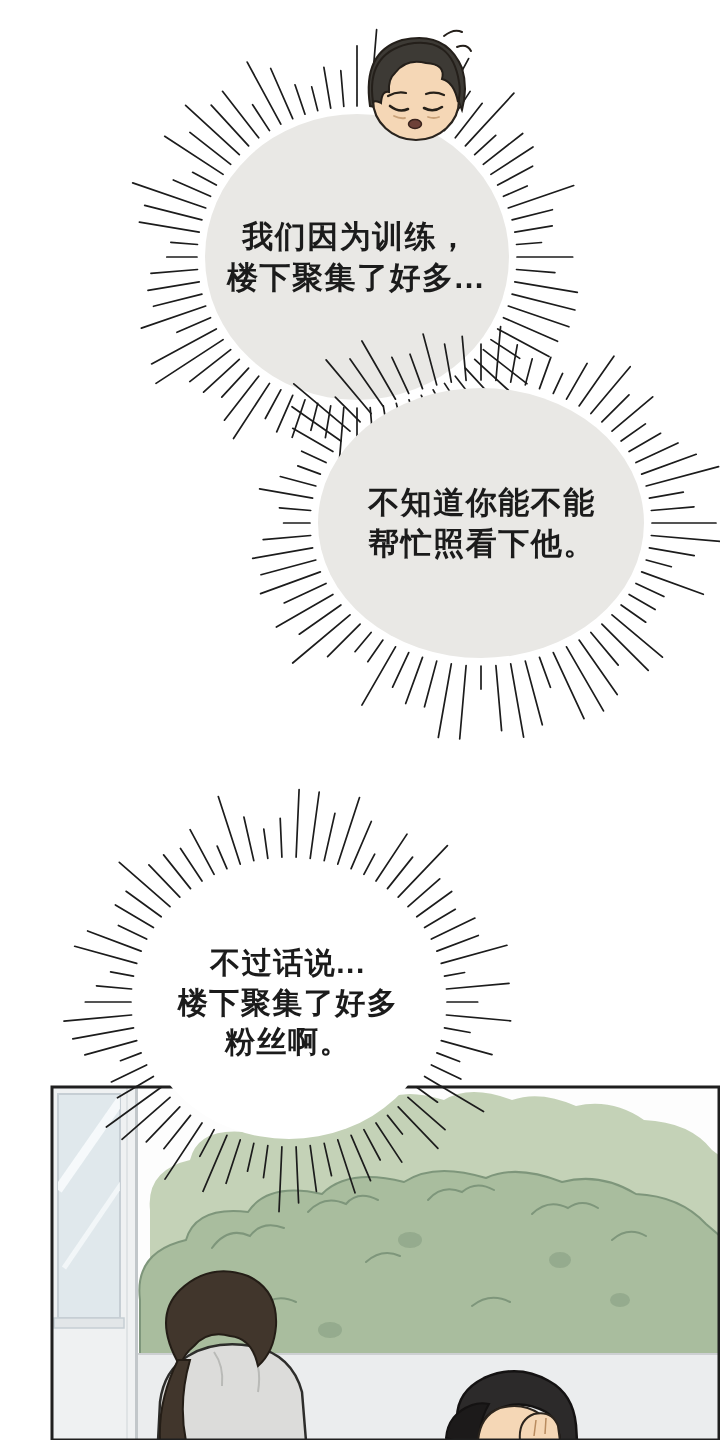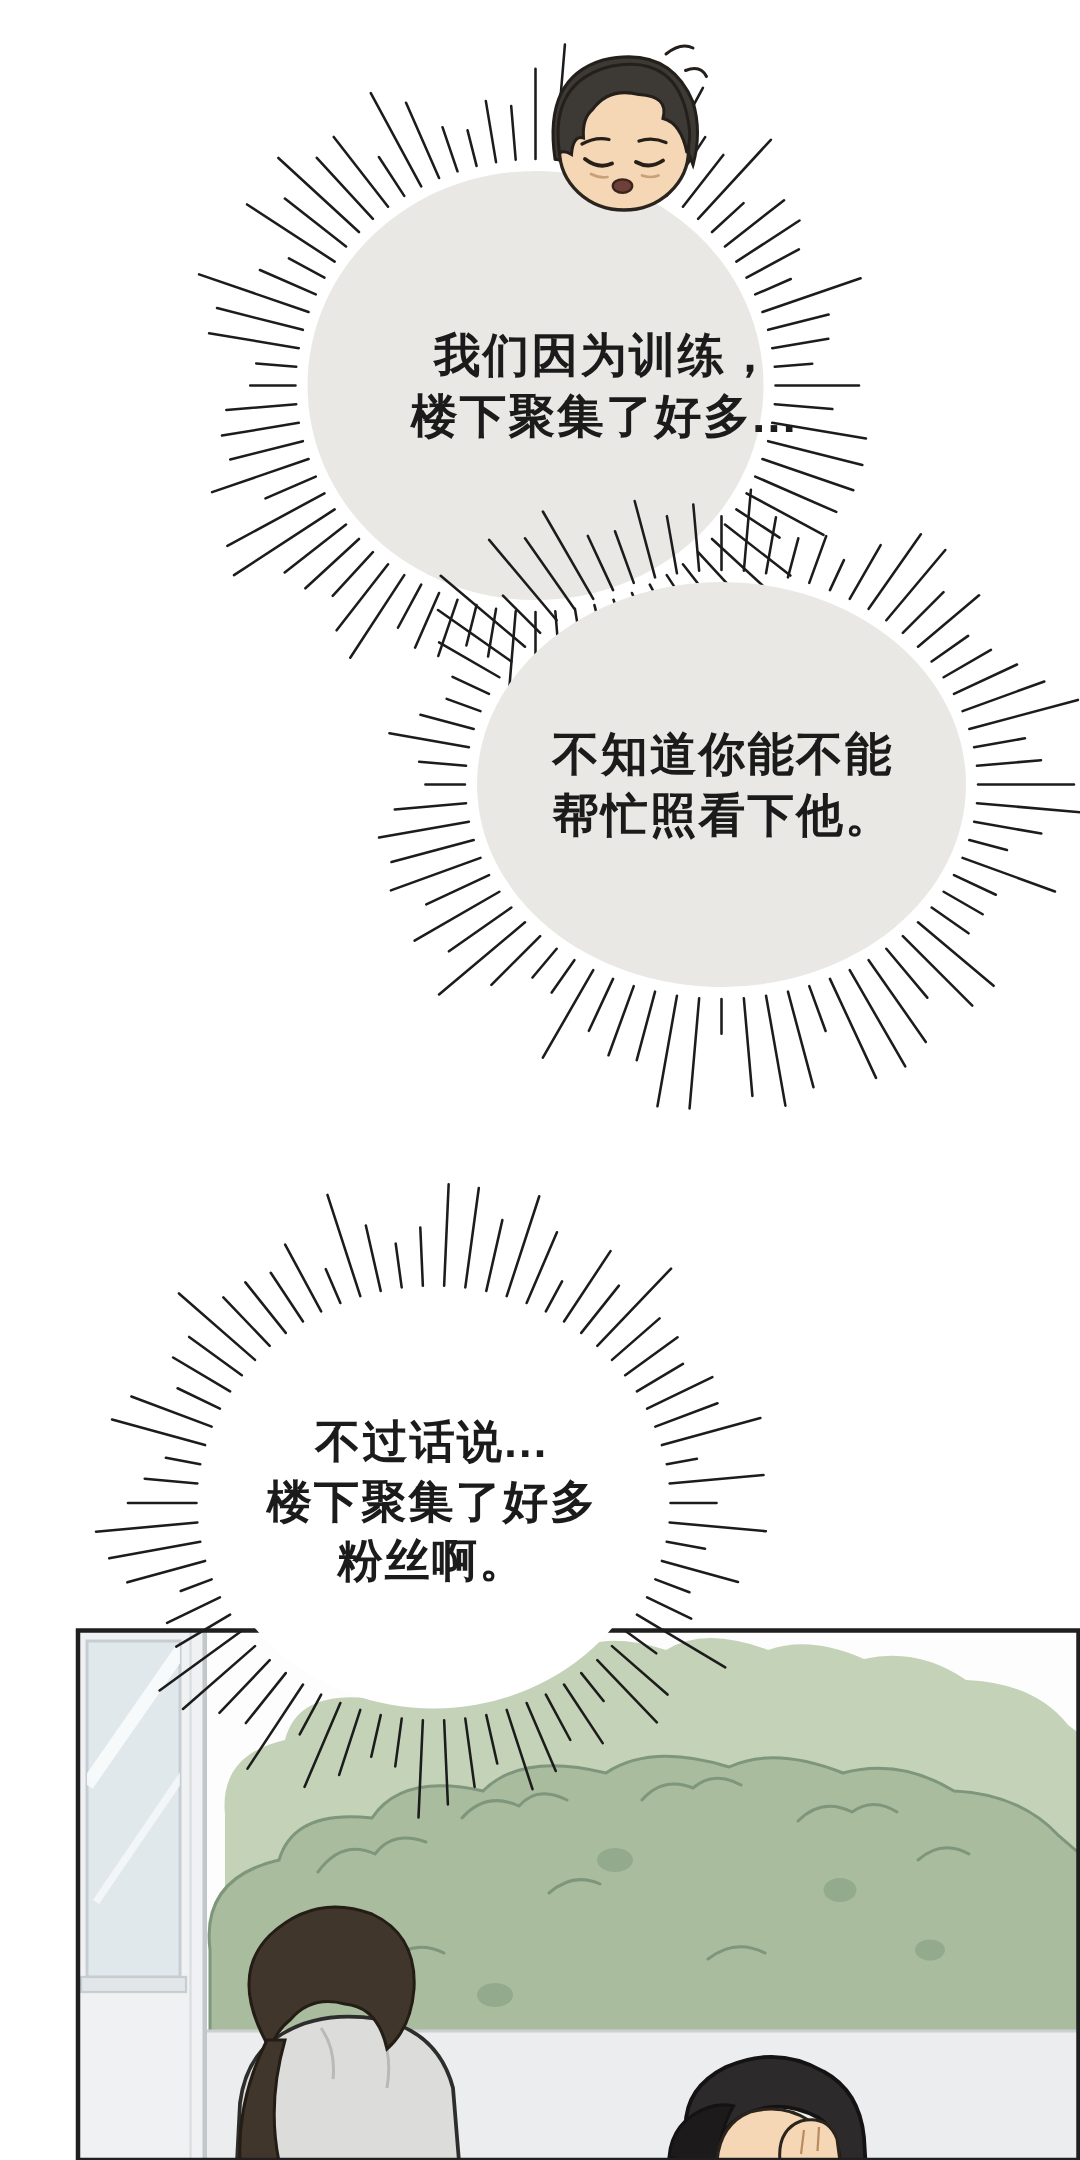--- a/index.html
+++ b/index.html
@@ -129,21 +129,21 @@
     </g>
 
     <g>
       <g class="burst-spikes">
           <path d="M447.0,1002.0L477.7,1002.0M446.4,1015.0L510.6,1020.8M444.5,1027.9L470.0,1032.5M441.3,1040.6L492.0,1054.6M436.9,1052.9L459.6,1061.5M431.4,1064.9L460.8,1079.1M424.6,1076.4L483.5,1111.6M416.8,1087.2L437.5,1102.2M408.0,1097.4L445.0,1129.7M398.2,1106.8L437.9,1148.3M387.5,1115.4L402.4,1134.0M376.0,1123.0L401.8,1162.1M363.9,1129.7L380.2,1160.0M351.1,1135.3L370.5,1180.7M337.8,1139.9L355.0,1192.8M324.2,1143.4L331.5,1175.7M310.2,1145.7L316.4,1191.3M296.1,1146.9L298.6,1202.9M281.9,1146.9L279.0,1211.6M267.8,1145.7L263.5,1177.6M253.8,1143.4L247.5,1171.2M240.2,1139.9L226.1,1183.3M226.9,1135.3L203.0,1191.3M214.1,1129.7L199.8,1156.3M202.0,1123.0L165.0,1179.1M190.5,1115.4L163.9,1148.7M179.8,1106.8L146.3,1141.9M170.0,1097.4L122.0,1139.3M161.2,1087.2L106.4,1127.0M153.4,1076.4L117.5,1097.8M146.6,1064.9L111.4,1081.9M141.1,1052.9L120.5,1060.7M136.7,1040.6L84.9,1054.9M133.5,1027.9L72.8,1038.9M131.6,1015.0L64.0,1021.1M131.0,1002.0L85.3,1002.0M131.6,989.0L96.5,985.8M133.5,976.1L110.6,971.9M136.7,963.4L74.7,946.3M141.1,951.1L87.6,931.0M146.6,939.1L118.4,925.5M153.4,927.6L115.4,905.0M161.2,916.8L126.1,891.3M170.0,906.6L119.3,862.3M179.8,897.2L148.9,864.9M190.5,888.6L163.6,854.9M202.0,881.0L180.5,848.5M214.1,874.3L190.1,829.7M226.9,868.7L217.2,846.1M240.2,864.1L218.3,796.6M253.8,860.6L243.9,817.0M267.8,858.3L263.8,829.1M281.9,857.1L280.2,818.4M296.1,857.1L299.1,789.5M310.2,858.3L319.2,792.0M324.2,860.6L334.9,813.4M337.8,864.1L359.5,797.5M351.1,868.7L371.3,821.5M363.9,874.3L374.7,854.2M376.0,881.0L407.0,834.1M387.5,888.6L412.6,857.1M398.2,897.2L447.4,845.7M408.0,906.6L439.7,878.9M416.8,916.8L451.7,891.5M424.6,927.6L455.3,909.3M431.4,939.1L474.9,918.1M436.9,951.1L478.3,935.5M441.3,963.4L506.9,945.3M444.5,976.1L464.6,972.5M446.4,989.0L509.0,983.4" fill="none" stroke="#1c1c1c" stroke-width="1.7" stroke-linecap="round"></path>
         </g>
       <ellipse cx="289" cy="1002" rx="150" ry="137" fill="#ffffff"></ellipse>
     </g>
   </svg>
 
-  <div class="btext" style="left:356px; top:258px;margin-left:47px;">
+  <div class="btext" style="left:356px; top:258px;">
     <div>我们因为训练，</div>
     <div>楼下聚集了好多...</div>
   </div>
 
   <div class="btext small" style="left:288px; top:1002px;">
     <div>不过话说...</div>
     <div>楼下聚集了好多</div>
     <div>粉丝啊。</div>
   </div>
 

